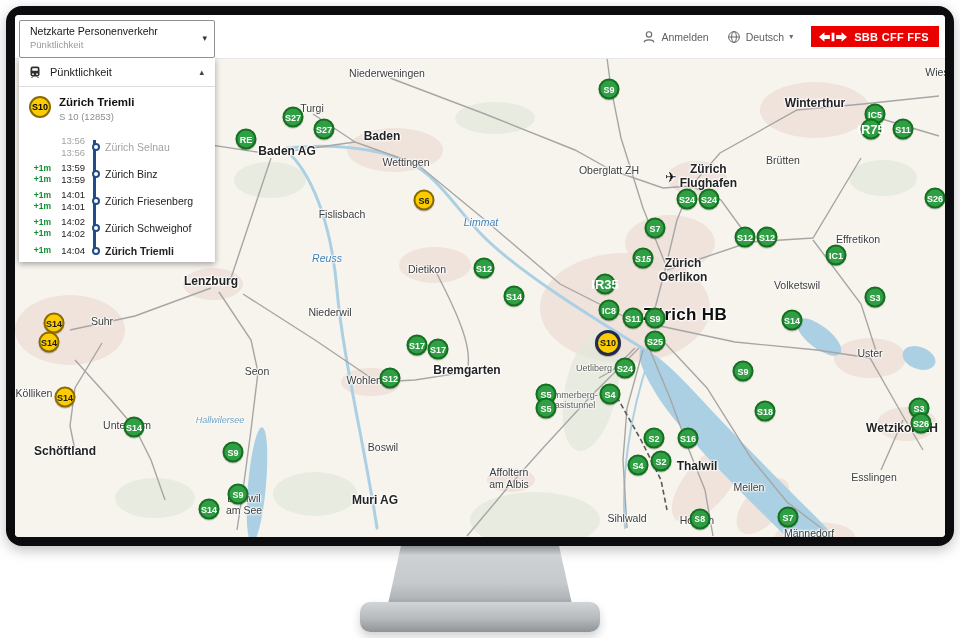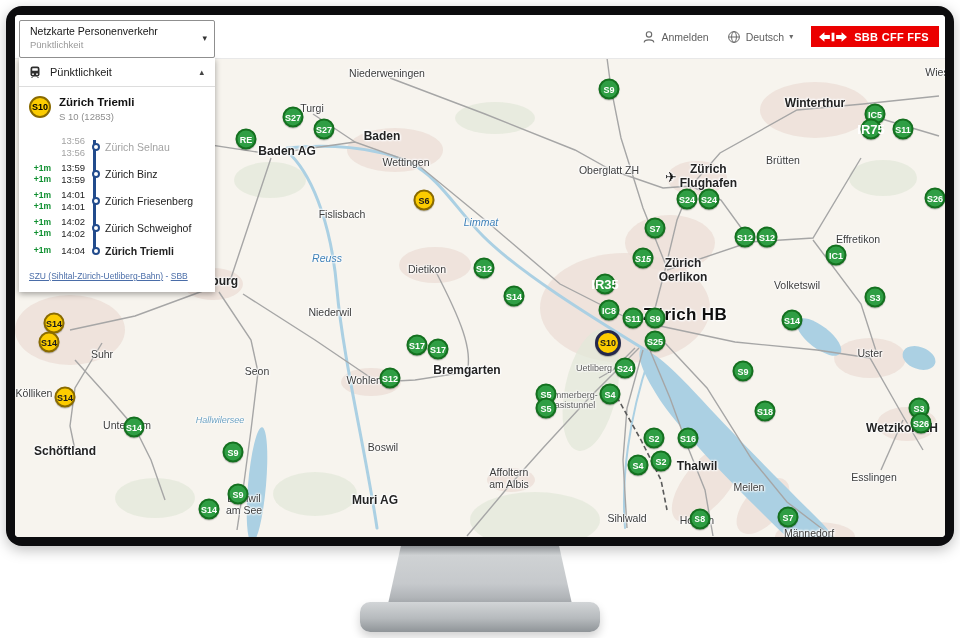--- a/index.html
+++ b/index.html
@@ -238,21 +238,21 @@
             </div>
             <div class="map-label town-bold" style="left: 452px; top: 312px;">
               <span class="lab-text">Bremgarten</span>
             </div>
             <div class="map-label town" style="left: 358px; top: 322px;">
               <span class="lab-text">Wohlen AG</span>
             </div>
             <div class="map-label town" style="left: 242px; top: 313px;">
               <span class="lab-text">Seon</span>
             </div>
-            <div class="map-label town" style="left: 87px; top: 296px; align-items: center;">
+            <div class="map-label town" style="left: 87px; top: 263px; align-items: center;">
               <span class="lab-text">Suhr</span>
             </div>
             <div class="map-label town" style="left: 19px; top: 335px;">
               <span class="lab-text">Kölliken</span>
             </div>
             <div class="map-label town" style="left: 112px; top: 367px;">
               <span class="lab-text">Unterkulm</span>
             </div>
             <div class="map-label town-bold" style="left: 50px; top: 393px;">
               <span class="lab-text">Schöftland</span>
@@ -481,22 +481,19 @@
               </div>
               <div class="time-col">
                 <div>14:04</div>
               </div>
               <div class="dot-col">
                 <span class="dot"></span>
               </div>
               <div class="sname">Zürich Triemli</div>
             </div>
           </div>
-        <div class="panel-footer">
-          <span class="plink">SZU (Sihltal-Zürich-Uetliberg-Bahn)</span><span> - </span><span class="plink">SBB</span>
-        </div>
       </div>
 
     </div>
   </div>
   <div class="stand-neck"></div>
   <div class="stand-base"></div>
 </div>
 
 </body></html>

